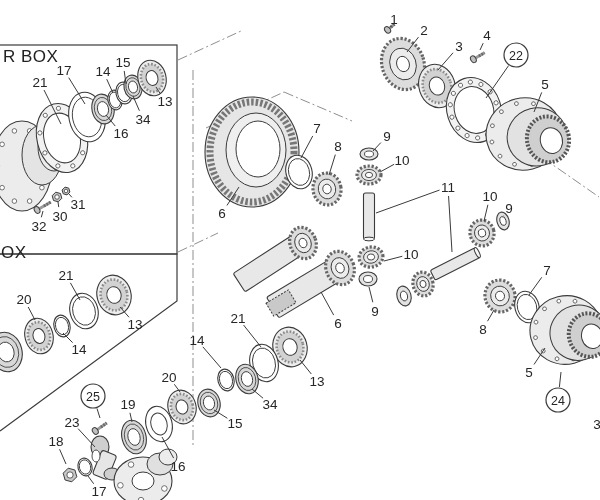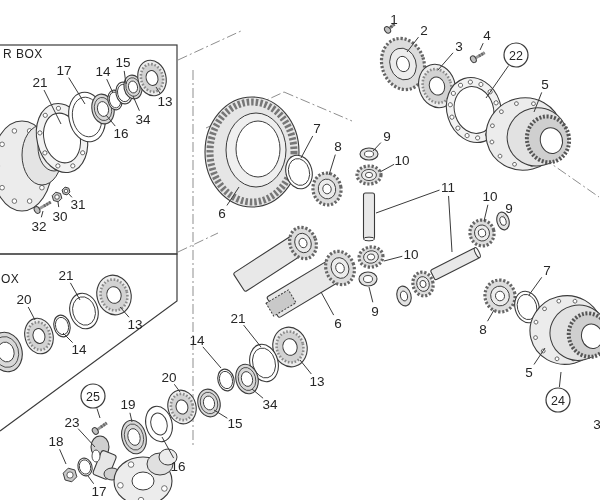--- a/index.html
+++ b/index.html
@@ -1,19 +1,19 @@
 <!DOCTYPE html>
 <html><head>
 <meta charset="utf-8">
 <style>
   html,body{margin:0;padding:0;background:#ffffff;}
   body{width:600px;height:500px;overflow:hidden;font-family:"Liberation Sans",sans-serif;}
   .canvas{position:relative;width:600px;height:500px;background:#fff;}
   .canvas svg{position:absolute;left:0;top:0;}
-  .boxlabel{position:absolute;font-size:12px;font-weight:400;color:#222;letter-spacing:.5px;white-space:nowrap;}
+  .boxlabel{position:absolute;font-size:17px;font-weight:400;color:#222;letter-spacing:.5px;white-space:nowrap;}
 </style>
 </head>
 <body>
 
 <div class="canvas">
   <svg id="diagram" width="600" height="500" viewBox="0 0 600 500">
       <g>
         <rect x="-20" y="45" width="197" height="209" fill="none" stroke="#3b3b3b" stroke-width="1.2"></rect>
         <path d="M -20 254 L 177 254 L 177 301 L 0 431" fill="none" stroke="#3b3b3b" stroke-width="1.2"></path>
       </g>
@@ -537,14 +537,14 @@
       </g>
       <g>
         <line x1="93.67772702735235" y1="483.74235503729864" x2="88" y2="476" stroke="#3b3b3b" stroke-width="1"></line>
         <text x="99" y="495.5" text-anchor="middle" font-size="13.5" fill="#262626" font-family="&quot;Liberation Sans&quot;,sans-serif">17</text>
       </g>
       <g>
         <text x="597" y="428.5" text-anchor="middle" font-size="13.5" fill="#262626" font-family="&quot;Liberation Sans&quot;,sans-serif">3</text>
       </g>
     </svg>
   <div class="boxlabel" style="left: 3px; top: 47px;">R BOX</div>
-  <div class="boxlabel" style="left: 1px; top: 272px; text-align: right;">OX</div>
+  <div class="boxlabel" style="left: 1px; top: 243px; text-align: right;">OX</div>
 </div>
 
 </body></html>

